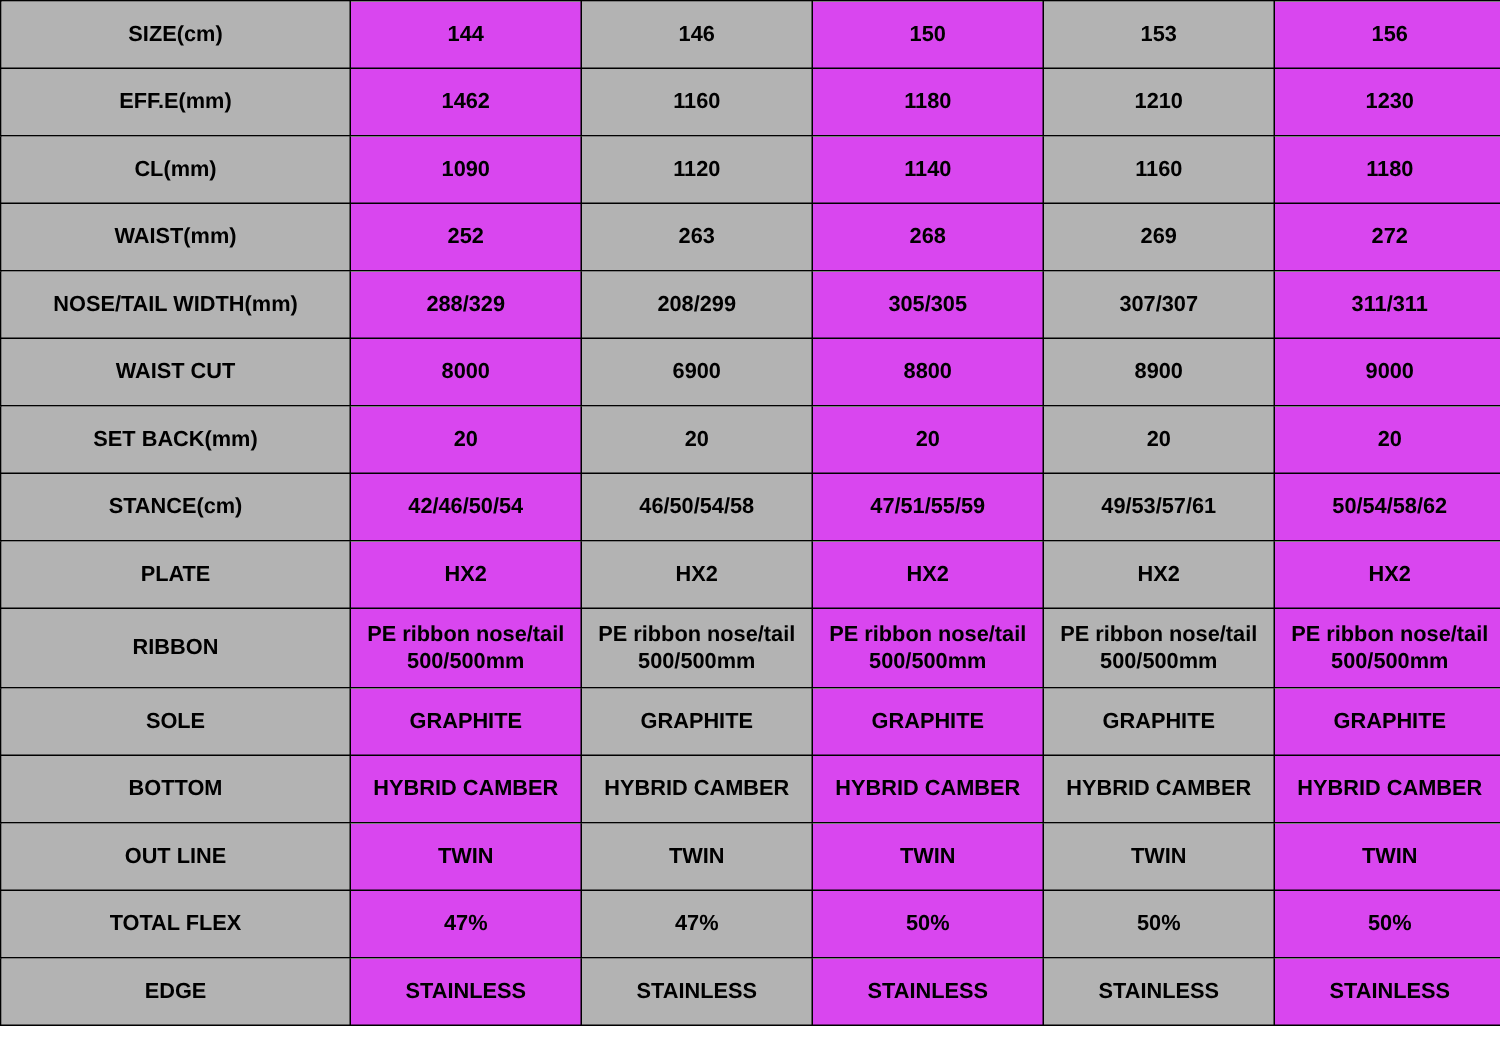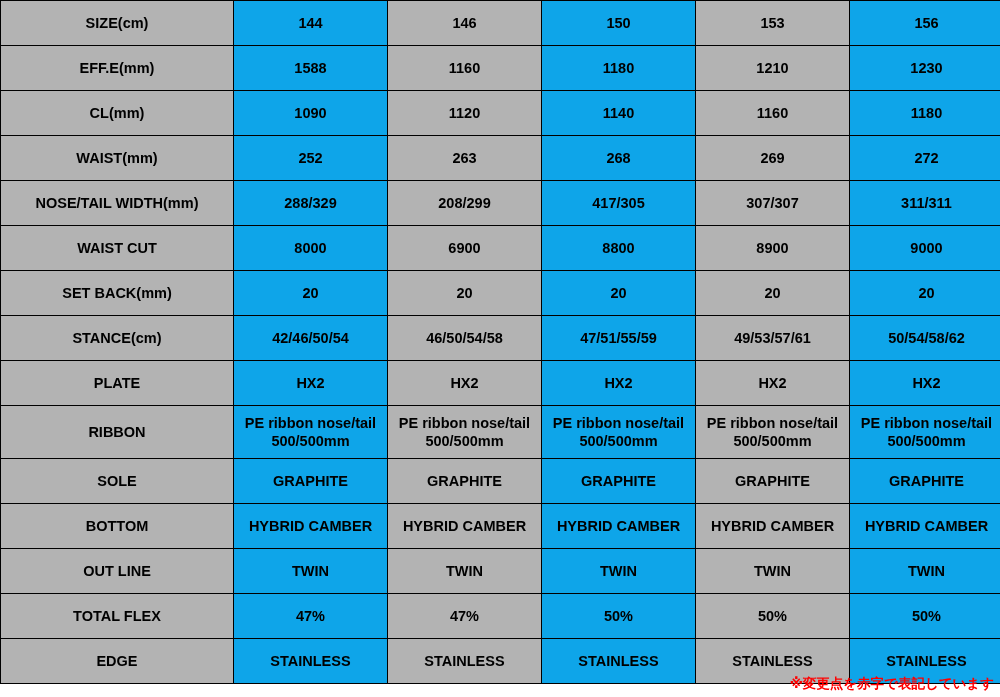--- a/index.html
+++ b/index.html
@@ -45,21 +45,21 @@
     font-size: 14.5px;
     font-weight: bold;
     padding-right: 10px;
     text-align: right;
   }
   td.cell {
     width: 153px;
   }
   
   td.shade-dark { background: #b3b3b3; }
-  td.shade-light { background: #0ea5e9; }
+  td.shade-light { background: #d946ef; }
   tr.tall td { height: 52px; }
   td.ribbon-cell {
     font-size: 13.5px;
     line-height: 1.3;
     padding: 0 2px;
   }
   .note {
     position: absolute;
     right: 6px;
     bottom: 4px;
@@ -82,21 +82,21 @@
         <td class="rowhead">SIZE(cm)</td>
         <td class="cell shade-light">144</td>
         <td class="cell shade-dark">146</td>
         <td class="cell shade-light">150</td>
         <td class="cell shade-dark">153</td>
         <td class="cell shade-light">156</td>
       </tr>
 
       <tr>
         <td class="rowhead">EFF.E(mm)</td>
-        <td class="cell shade-light">1588</td>
+        <td class="cell shade-light">1462</td>
         <td class="cell shade-dark">1160</td>
         <td class="cell shade-light">1180</td>
         <td class="cell shade-dark">1210</td>
         <td class="cell shade-light">1230</td>
       </tr>
 
       <tr>
         <td class="rowhead">CL(mm)</td>
         <td class="cell shade-light">1090</td>
         <td class="cell shade-dark">1120</td>
@@ -111,21 +111,21 @@
         <td class="cell shade-dark">263</td>
         <td class="cell shade-light">268</td>
         <td class="cell shade-dark">269</td>
         <td class="cell shade-light">272</td>
       </tr>
 
       <tr>
         <td class="rowhead">NOSE/TAIL WIDTH(mm)</td>
         <td class="cell shade-light">288/329</td>
         <td class="cell shade-dark">208/299</td>
-        <td class="cell shade-light">417/305</td>
+        <td class="cell shade-light">305/305</td>
         <td class="cell shade-dark">307/307</td>
         <td class="cell shade-light">311/311</td>
       </tr>
 
       <tr>
         <td class="rowhead">WAIST CUT</td>
         <td class="cell shade-light">8000</td>
         <td class="cell shade-dark">6900</td>
         <td class="cell shade-light">8800</td>
         <td class="cell shade-dark">8900</td>
@@ -209,15 +209,14 @@
         <td class="cell shade-light">STAINLESS</td>
         <td class="cell shade-dark">STAINLESS</td>
         <td class="cell shade-light">STAINLESS</td>
         <td class="cell shade-dark">STAINLESS</td>
         <td class="cell shade-light">STAINLESS</td>
       </tr>
 
     </tbody>
   </table>
 
-  <div class="note">※変更点を赤字で表記しています</div>
 
 </div>
 
 </body></html>

